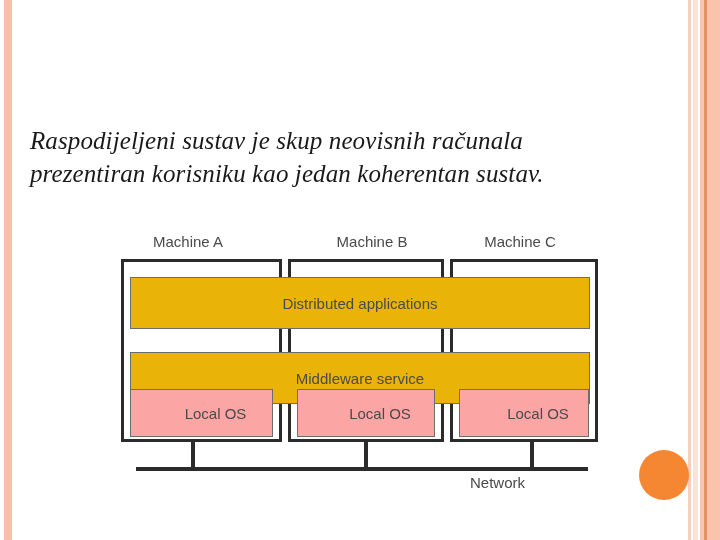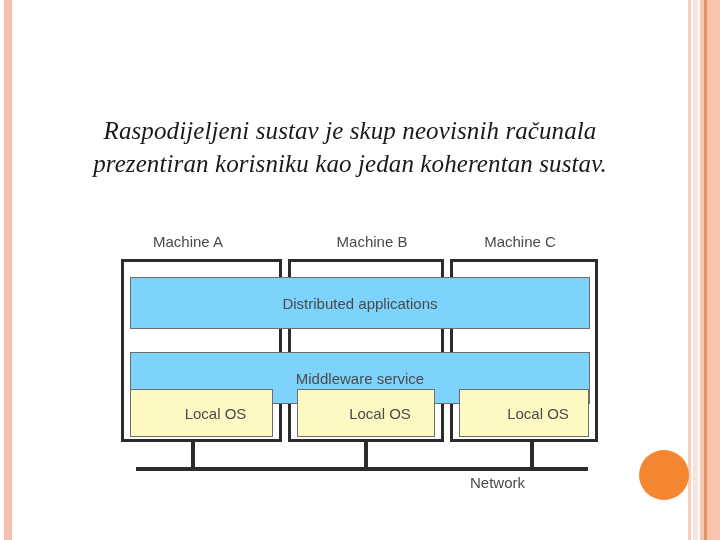--- a/index.html
+++ b/index.html
@@ -27,28 +27,27 @@
   .stripe-r-thin     { left: 688px; width: 3px;  background: #F7CDBB; }
   .stripe-r-pale     { left: 693px; width: 5px;  background: #FAE3D8; }
   .stripe-r-wide1    { left: 700px; width: 4px;  background: #F9C5AE; }
   .stripe-r-dark     { left: 704px; width: 3px;  background: #E88F63; }
   .stripe-r-wide2    { left: 707px; width: 13px; background: #F9C3AC; }
 
   
   #title {
     position: absolute;
     left: 30px;
-    top: 114px;
+    top: 124px;
     width: 640px;
     font-family: "Liberation Serif", serif;
     font-style: italic;
     font-size: 25px;
     line-height: 33px;
     color: #1a1a1a;
-    text-align: center;
     letter-spacing: 0.1px;
   }
   #title .l2 { display: block; font-family: Liberation Serif, serif; }
 
   
   #diagram {
     position: absolute;
     left: 0;
     top: 0;
     width: 720px;
@@ -67,34 +66,34 @@
     position: absolute;
     border: 3px solid #2b2b2b;
     background: transparent;
     box-sizing: border-box;
   }
 
   
   .bar {
     position: absolute;
     border: 1.5px solid #6d6d6d;
-    background: #7dd3fc;
+    background: #eab308;
     box-sizing: border-box;
     display: flex;
     align-items: center;
     justify-content: center;
     font-size: 15px;
     color: #4a4a4a;
   }
 
   
   .localos {
     position: absolute;
     border: 1.5px solid #6d6d6d;
-    background: #fef9c3;
+    background: #fca5a5;
     box-sizing: border-box;
     display: flex;
     align-items: center;
     justify-content: center;
     font-size: 15px;
     color: #4a4a4a;
     padding-left: 28px;
   }
 
   

